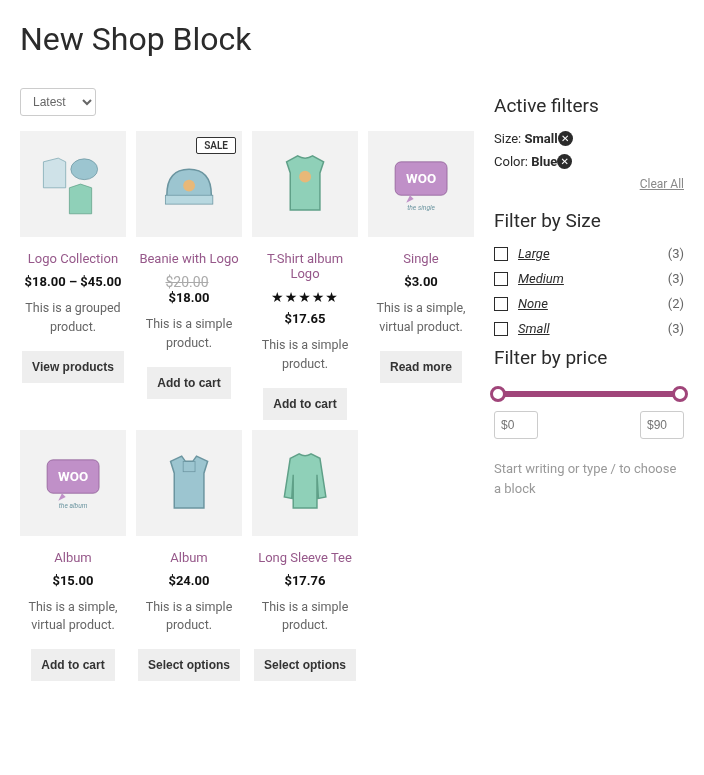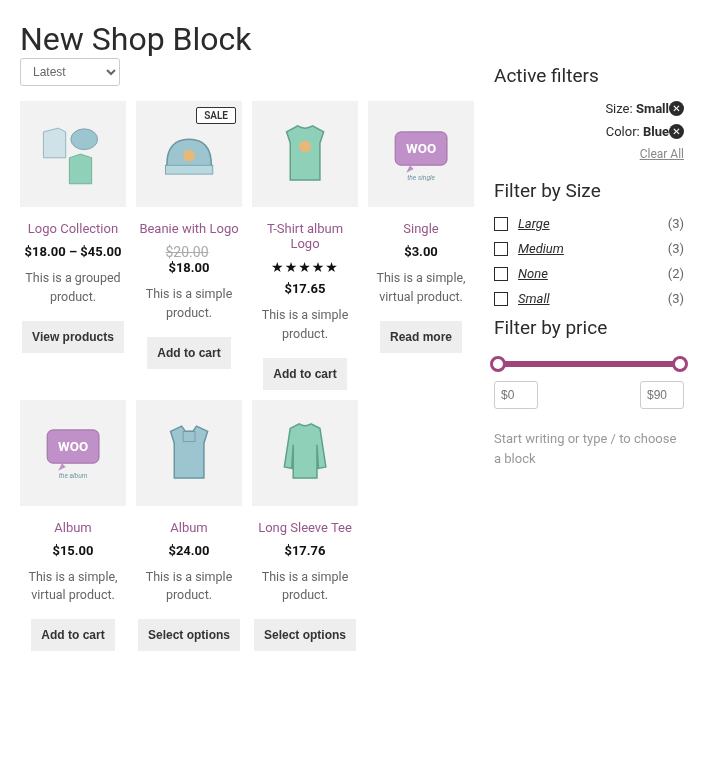--- a/index.html
+++ b/index.html
@@ -1,34 +1,34 @@
 <!DOCTYPE html>
 <html><head>
 <meta charset="utf-8">
 <style>
   *{box-sizing:border-box;margin:0;padding:0;}
   body{font-family:-apple-system,BlinkMacSystemFont,"Segoe UI",Roboto,sans-serif;color:#333;padding:20px;width:704px;background:#fff;}
-  h1{font-size:32px;font-weight:400;color:#2b2b2b;}
+  h1{font-size:32px;font-weight:400;color:#2b2b2b;margin-bottom:30px;}
   .layout{display:flex;gap:20px;}
   .main{flex:1;}
   .side{width:190px;}
-  .sort{border:1px solid #ccc;background:#fff;font-size:12px;color:#666;padding:5px 8px;border-radius:3px;width:100px;margin-bottom:15px;}
+  .sort{border:1px solid #ccc;background:#fff;font-size:12px;color:#666;padding:5px 8px;border-radius:3px;width:76px;margin-bottom:15px;}
   .grid{display:grid;grid-template-columns:repeat(4,1fr);gap:10px;margin-bottom:40px;}
   .prod{text-align:center;font-size:13px;}
   .thumb{position:relative;width:100%;aspect-ratio:1/1;background:#f2f2f2;display:flex;align-items:center;justify-content:center;margin-bottom:14px;}
   .thumb svg{width:70%;height:70%;}
   .sale{position:absolute;top:6px;right:6px;border:1px solid #333;font-size:10px;font-weight:600;padding:2px 7px;background:#fff;border-radius:2px;}
   .pname{color:#96588a;font-size:13px;font-weight:400;margin-bottom:8px;display:block;text-decoration:none;}
   .price{font-weight:700;color:#111;font-size:13px;margin-bottom:10px;}
   .price .old{text-decoration:line-through;color:#aaa;font-weight:400;font-size:14px;margin-right:4px;display:block;}
   .stars{color:#111;font-size:14px;letter-spacing:1px;margin-bottom:6px;}
   .desc{color:#666;font-size:12.5px;line-height:1.5;margin-bottom:14px;}
   .btn{display:inline-block;background:#eee;color:#333;font-size:12px;font-weight:600;padding:9px 10px;border:none;cursor:pointer;}
   .side h3{font-size:19px;font-weight:400;color:#2b2b2b;margin-bottom:14px;margin-top:6px;}
-  .afilter{display:flex;justify-content:flex-end;align-items:center;font-size:13px;color:#2b2b2b;margin-bottom:8px;}
+  .afilter{display:flex;justify-content:flex-start;align-items:center;font-size:13px;color:#2b2b2b;margin-bottom:8px;}
   .afilter b{font-weight:700;}
   .xicon{width:15px;height:15px;border-radius:50%;background:#2b2b2b;color:#fff;display:inline-flex;align-items:center;justify-content:center;font-size:10px;cursor:pointer;}
   .clear{text-align:right;font-size:12px;color:#888;text-decoration:underline;margin-top:4px;margin-bottom:18px;cursor:pointer;}
   .frow{display:flex;align-items:center;font-size:13px;color:#2b2b2b;margin-bottom:10px;}
   .cb{width:14px;height:14px;border:1.5px solid #2b2b2b;margin-right:10px;cursor:pointer;}
   .fl{text-decoration:underline;cursor:pointer;font-style:italic;}
   .fc{margin-left:auto;color:#666;}
   .slider{position:relative;height:6px;background:#a0457a;border-radius:3px;margin:22px 0 14px;}
   .knob{position:absolute;top:-5px;width:16px;height:16px;border-radius:50%;background:#fff;border:3px solid #a0457a;cursor:pointer;}
   .knob.l{left:-4px;}.knob.r{right:-4px;}

